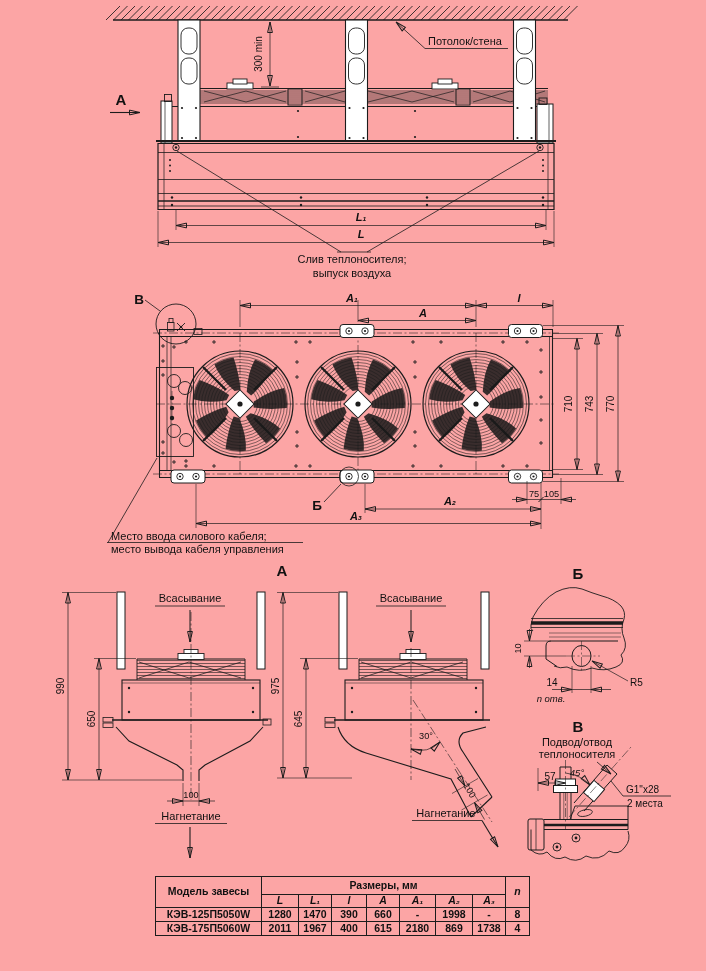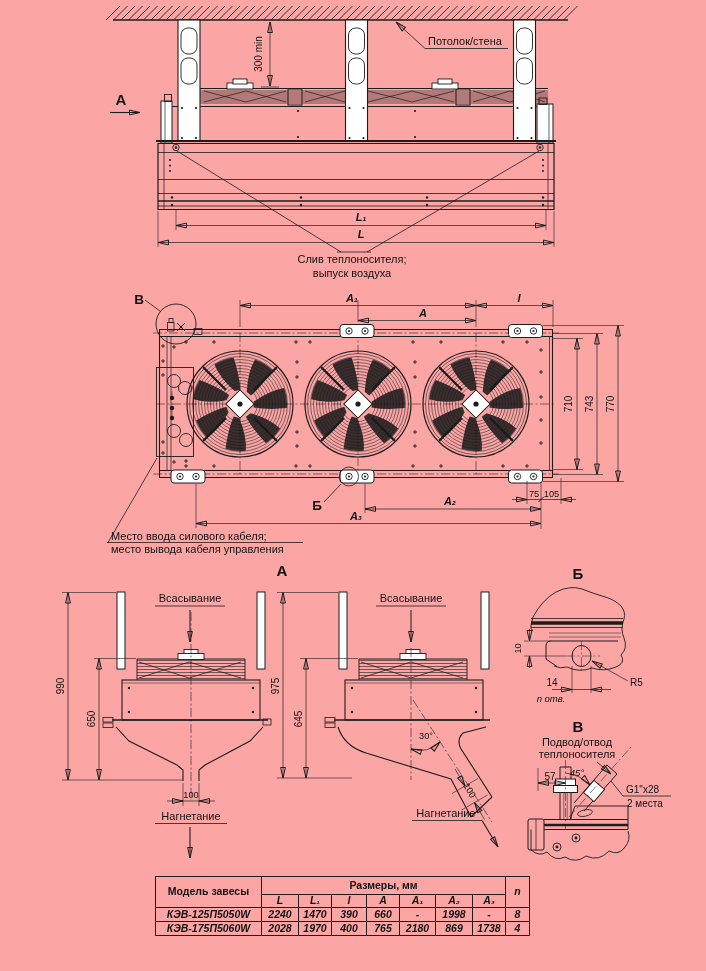--- a/index.html
+++ b/index.html
@@ -17,21 +17,21 @@
   .ti{font-size:11px;font-style:italic;font-weight:bold;}
   .ti9{font-size:9.5px;font-style:italic;}
   .tL{font-size:15px;font-weight:bold;}
   .tM{font-size:13.5px;font-weight:bold;}
   .blade{fill:#1a1a1a;stroke:none;fill-opacity:.86;}
   table.dim-table{position:absolute;left:155px;top:876px;border-collapse:collapse;table-layout:fixed;width:374px;}
   table.dim-table td{border:1px solid #1c1c1c;text-align:center;vertical-align:middle;font-size:10.5px;font-weight:bold;padding:0;line-height:1.1;color:#111;}
   td.ital{font-style:italic;}
   tr.h1 td{height:17px;}
   tr.h2 td{height:12px;}
-  tr.r td{height:13px;font-style:italic;}
+  tr.r td{height:13px;}
 </style>
 </head>
 <body>
 
 <div class="page">
 <svg width="706" height="971" viewBox="0 0 706 971">
 <defs>
   <marker id="ar" viewBox="0 0 12 8" refX="11.5" refY="4" markerWidth="12" markerHeight="8" orient="auto-start-reverse" markerUnits="userSpaceOnUse">
     <path d="M11.5,4 L1,1.6 L1,6.4 Z" fill="#1c1c1c" stroke="none"></path>
   </marker>
@@ -558,35 +558,35 @@
     <td class="ital">L</td>
     <td class="ital">L₁</td>
     <td class="ital">l</td>
     <td class="ital">A</td>
     <td class="ital">A₁</td>
     <td class="ital">A₂</td>
     <td class="ital">A₃</td>
   </tr>
   <tr class="r">
     <td>КЭВ-125П5050W</td>
-    <td>2240</td>
+    <td>1280</td>
     <td>1470</td>
     <td>390</td>
     <td>660</td>
     <td>-</td>
     <td>1998</td>
     <td>-</td>
     <td>8</td>
   </tr>
   <tr class="r">
     <td>КЭВ-175П5060W</td>
-    <td>2028</td>
-    <td>1970</td>
+    <td>2011</td>
+    <td>1967</td>
     <td>400</td>
-    <td>765</td>
+    <td>615</td>
     <td>2180</td>
     <td>869</td>
     <td>1738</td>
     <td>4</td>
   </tr>
 </tbody>
     </table>
 </div>
 
 </body></html>

